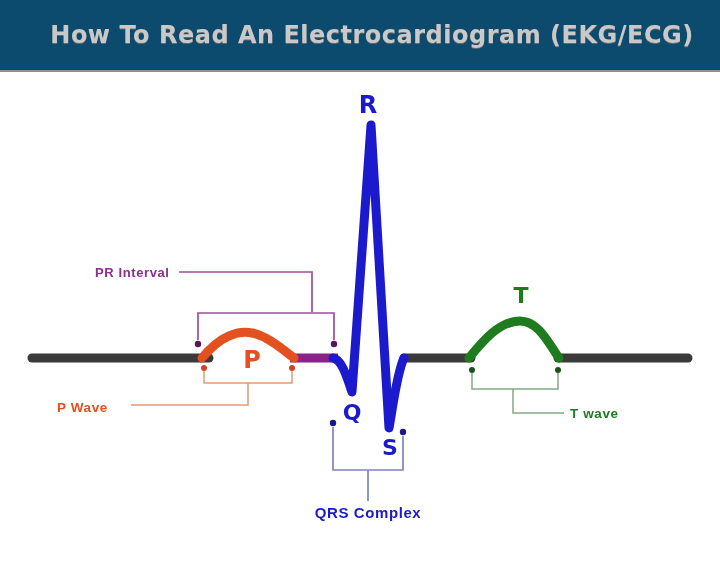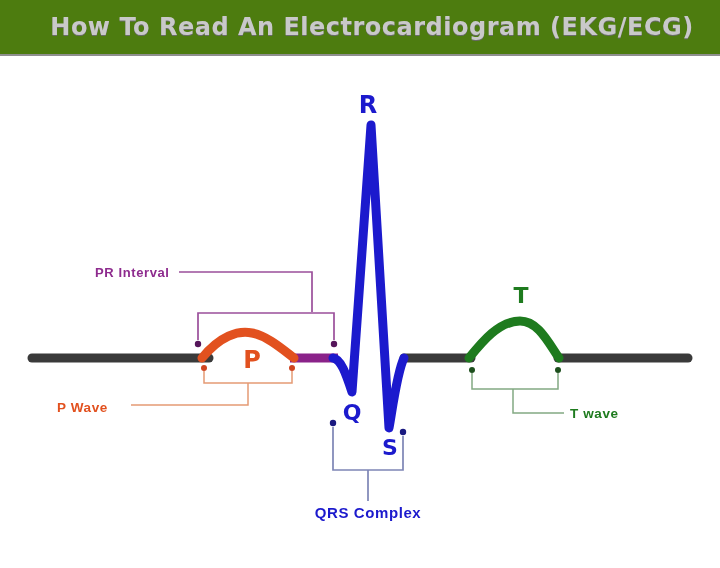--- a/index.html
+++ b/index.html
@@ -1,22 +1,22 @@
 <!DOCTYPE html>
 <html><head>
 <meta charset="utf-8">
 <style>
   html,body{margin:0;padding:0;}
   body{
     width:720px;height:568px;position:relative;background:#ffffff;overflow:hidden;
     font-family:"DejaVu Sans", sans-serif;
   }
   .title-bar{
-    position:absolute;top:0;left:0;width:720px;height:56px;
-    background:#4d7c0f;border-bottom:2px solid #8f8f8f;
+    position:absolute;top:0;left:0;width:720px;height:72px;
+    background:#0c4a6e;border-bottom:2px solid #8f8f8f;
     display:flex;align-items:center;justify-content:center;box-sizing:border-box;padding-left:24px;
   }
   .title-bar h1{
     margin:0;font-family:"DejaVu Sans", sans-serif;font-weight:bold;font-size:24px;
     color:#c9c9c9;letter-spacing:0.5px;white-space:nowrap;
     text-shadow:0 1px 0 #6a6a6a;
   }
   svg.ekg{position:absolute;top:0;left:0;}
   text{font-family:"DejaVu Sans", sans-serif;font-weight:bold;}
   .small-label{font-family:"Liberation Sans", sans-serif;font-weight:bold;letter-spacing:0.6px;}

